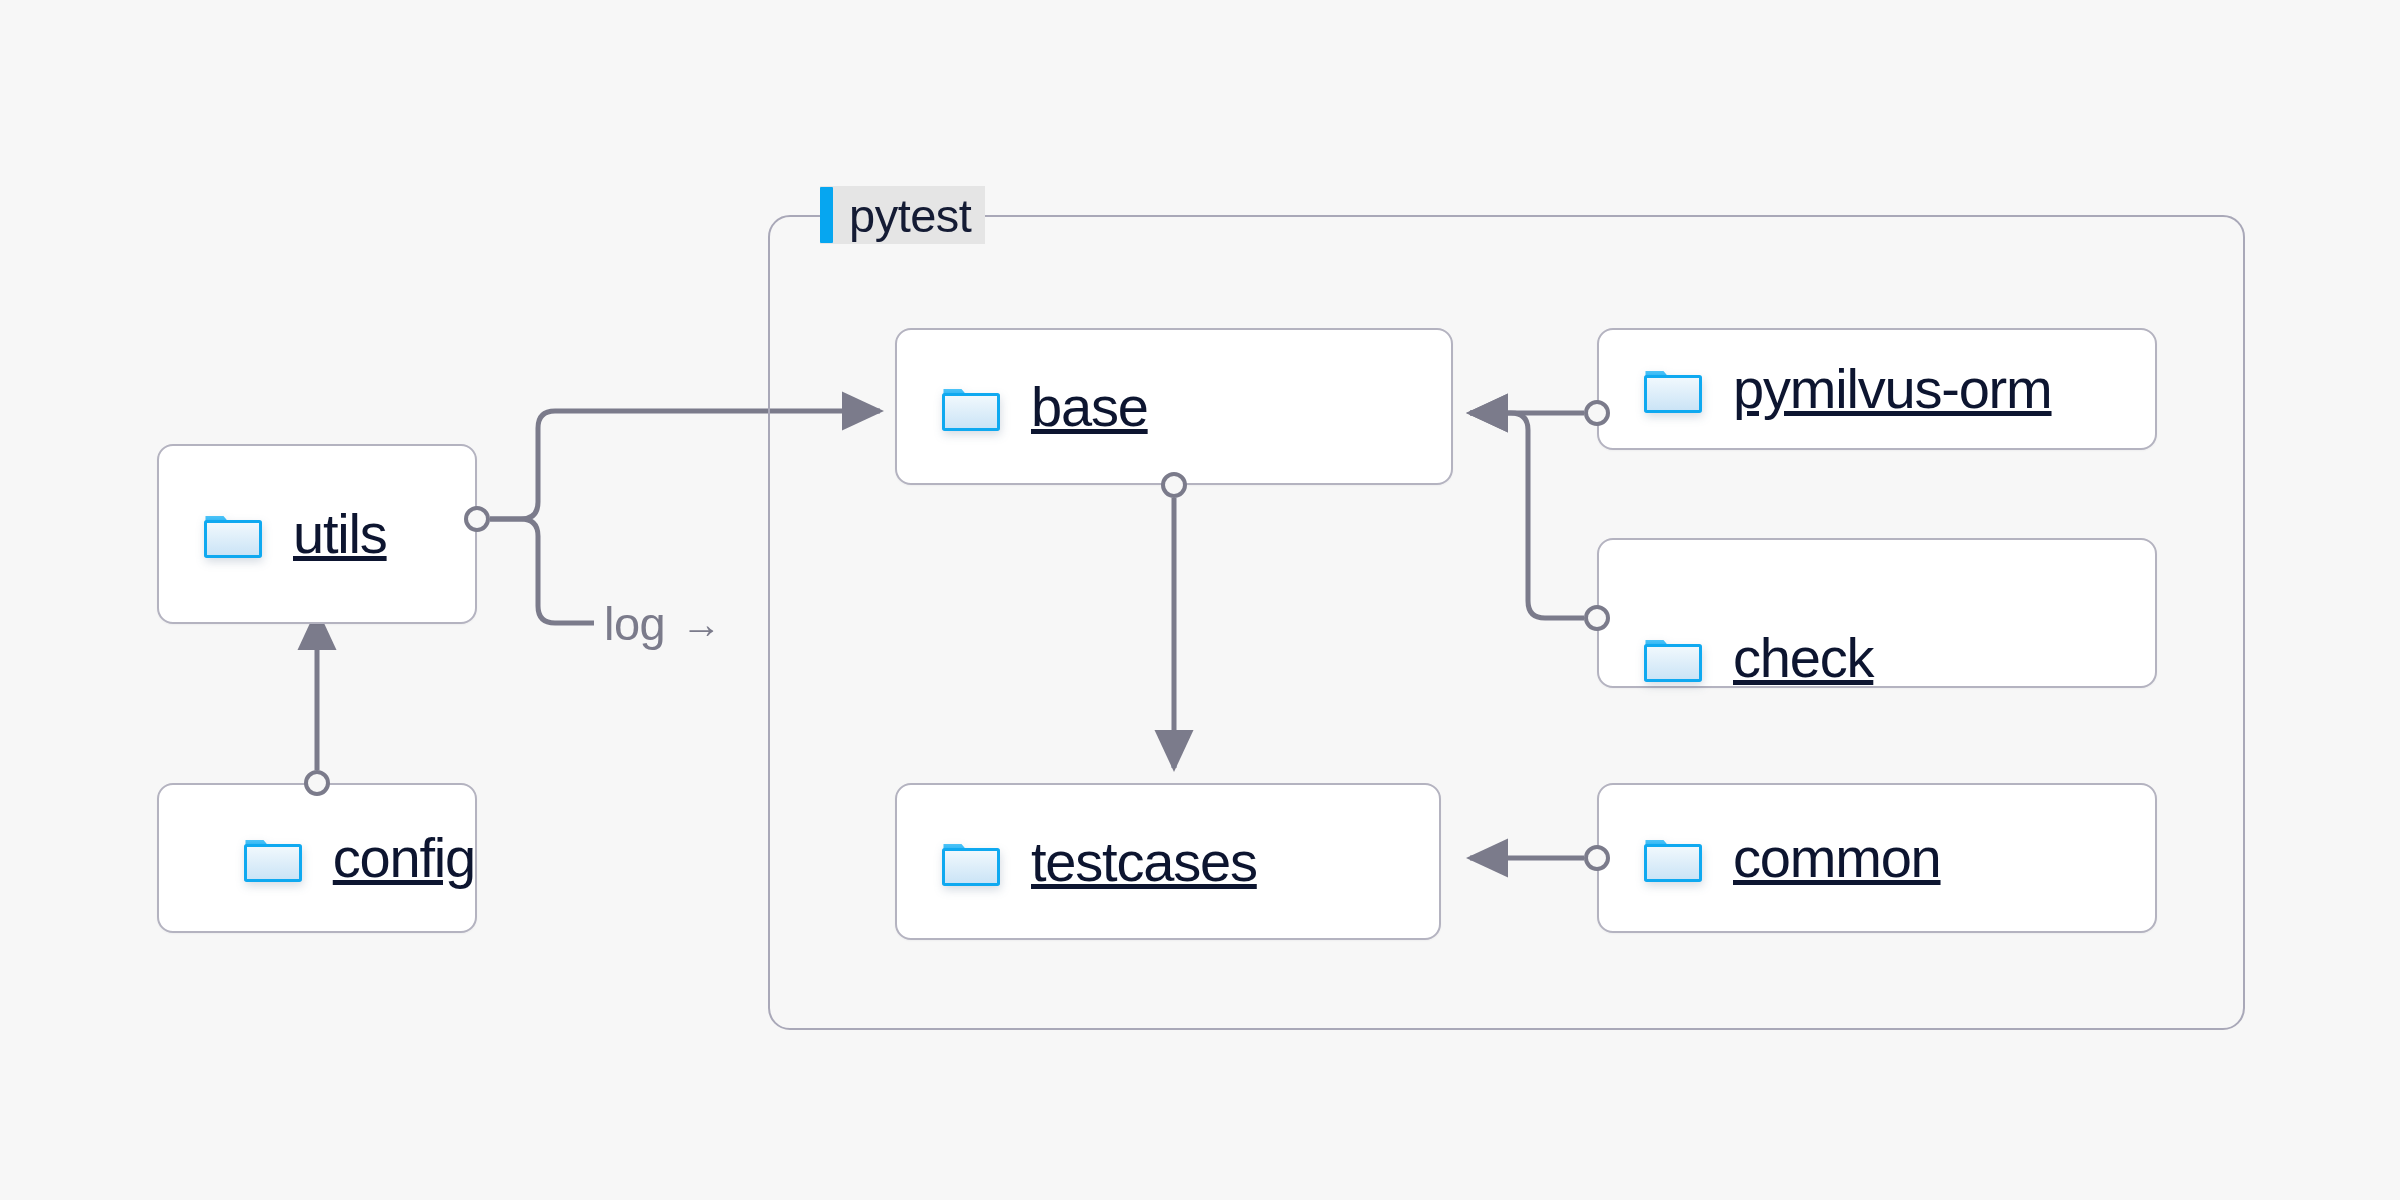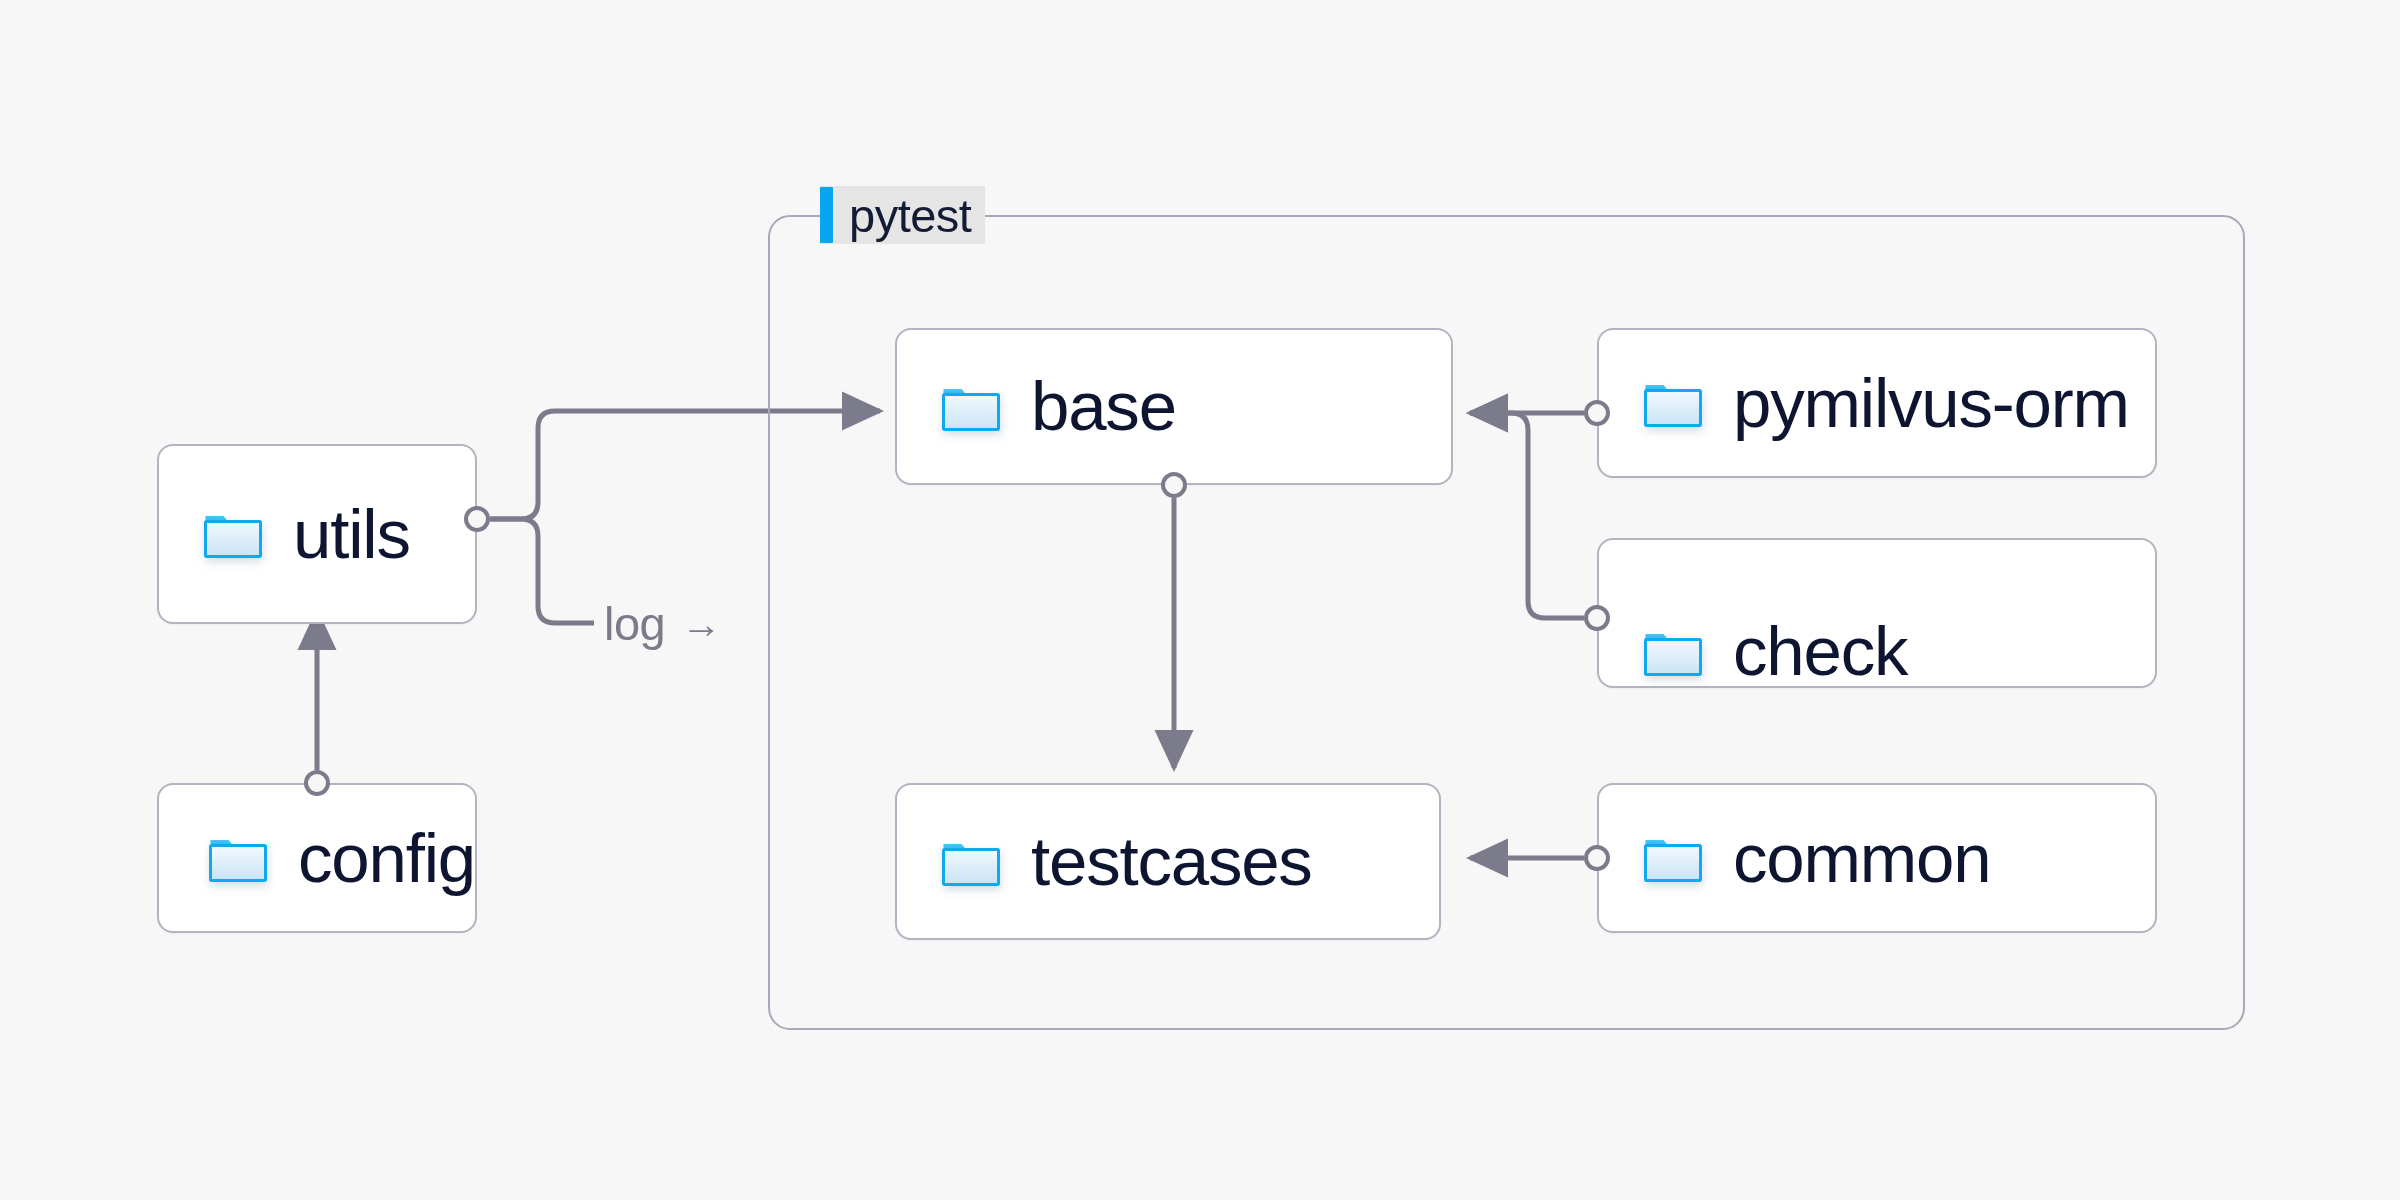--- a/index.html
+++ b/index.html
@@ -76,25 +76,26 @@
     align-items: center;
     box-shadow: 0 1px 2px rgba(20,27,52,0.04);
   }
   .node-inner {
     display: flex;
     align-items: center;
     gap: 30px;
     padding-left: 44px;
   }
   .node-label {
-    font-size: 69px;
+    font-size: 56px;
     color: #0d1530;
     letter-spacing: -1.2px;
     line-height: 1;
     white-space: nowrap;
+    text-decoration: underline;
   }
 
   
   .folder-icon {
     width: 60px;
     height: 52px;
     flex: 0 0 auto;
     display: block;
     filter: drop-shadow(1px 4px 5px rgba(30,60,100,0.18));
   }
@@ -205,21 +206,21 @@
   <div class="node" style="left:895px; top:783px; width:546px; height:157px;">
     <div class="node-inner">
       <svg class="folder-icon" viewBox="0 0 60 52" xmlns="http://www.w3.org/2000/svg">
         <path d="M2.5 8 h18 l5 6 h32 v5 h-55 z" fill="url(#folderTabGrad)"></path>
         <rect x="2.5" y="13.5" width="55" height="35" rx="1.2" fill="url(#folderGrad)" stroke="#0fa9f0" stroke-width="3"></rect>
       </svg>
       <span class="node-label">testcases</span>
     </div>
   </div>
 
-  <div class="node" style="left:1597px; top:328px; width:560px; height:150px;">
+  <div class="node" style="left:1597px; top:328px; width:560px; height:122px;">
     <div class="node-inner">
       <svg class="folder-icon" viewBox="0 0 60 52" xmlns="http://www.w3.org/2000/svg">
         <path d="M2.5 8 h18 l5 6 h32 v5 h-55 z" fill="url(#folderTabGrad)"></path>
         <rect x="2.5" y="13.5" width="55" height="35" rx="1.2" fill="url(#folderGrad)" stroke="#0fa9f0" stroke-width="3"></rect>
       </svg>
       <span class="node-label">pymilvus-orm</span>
     </div>
   </div>
 
   <div class="node" style="left:1597px; top:538px; width:560px; height:150px;align-items:flex-end;">

